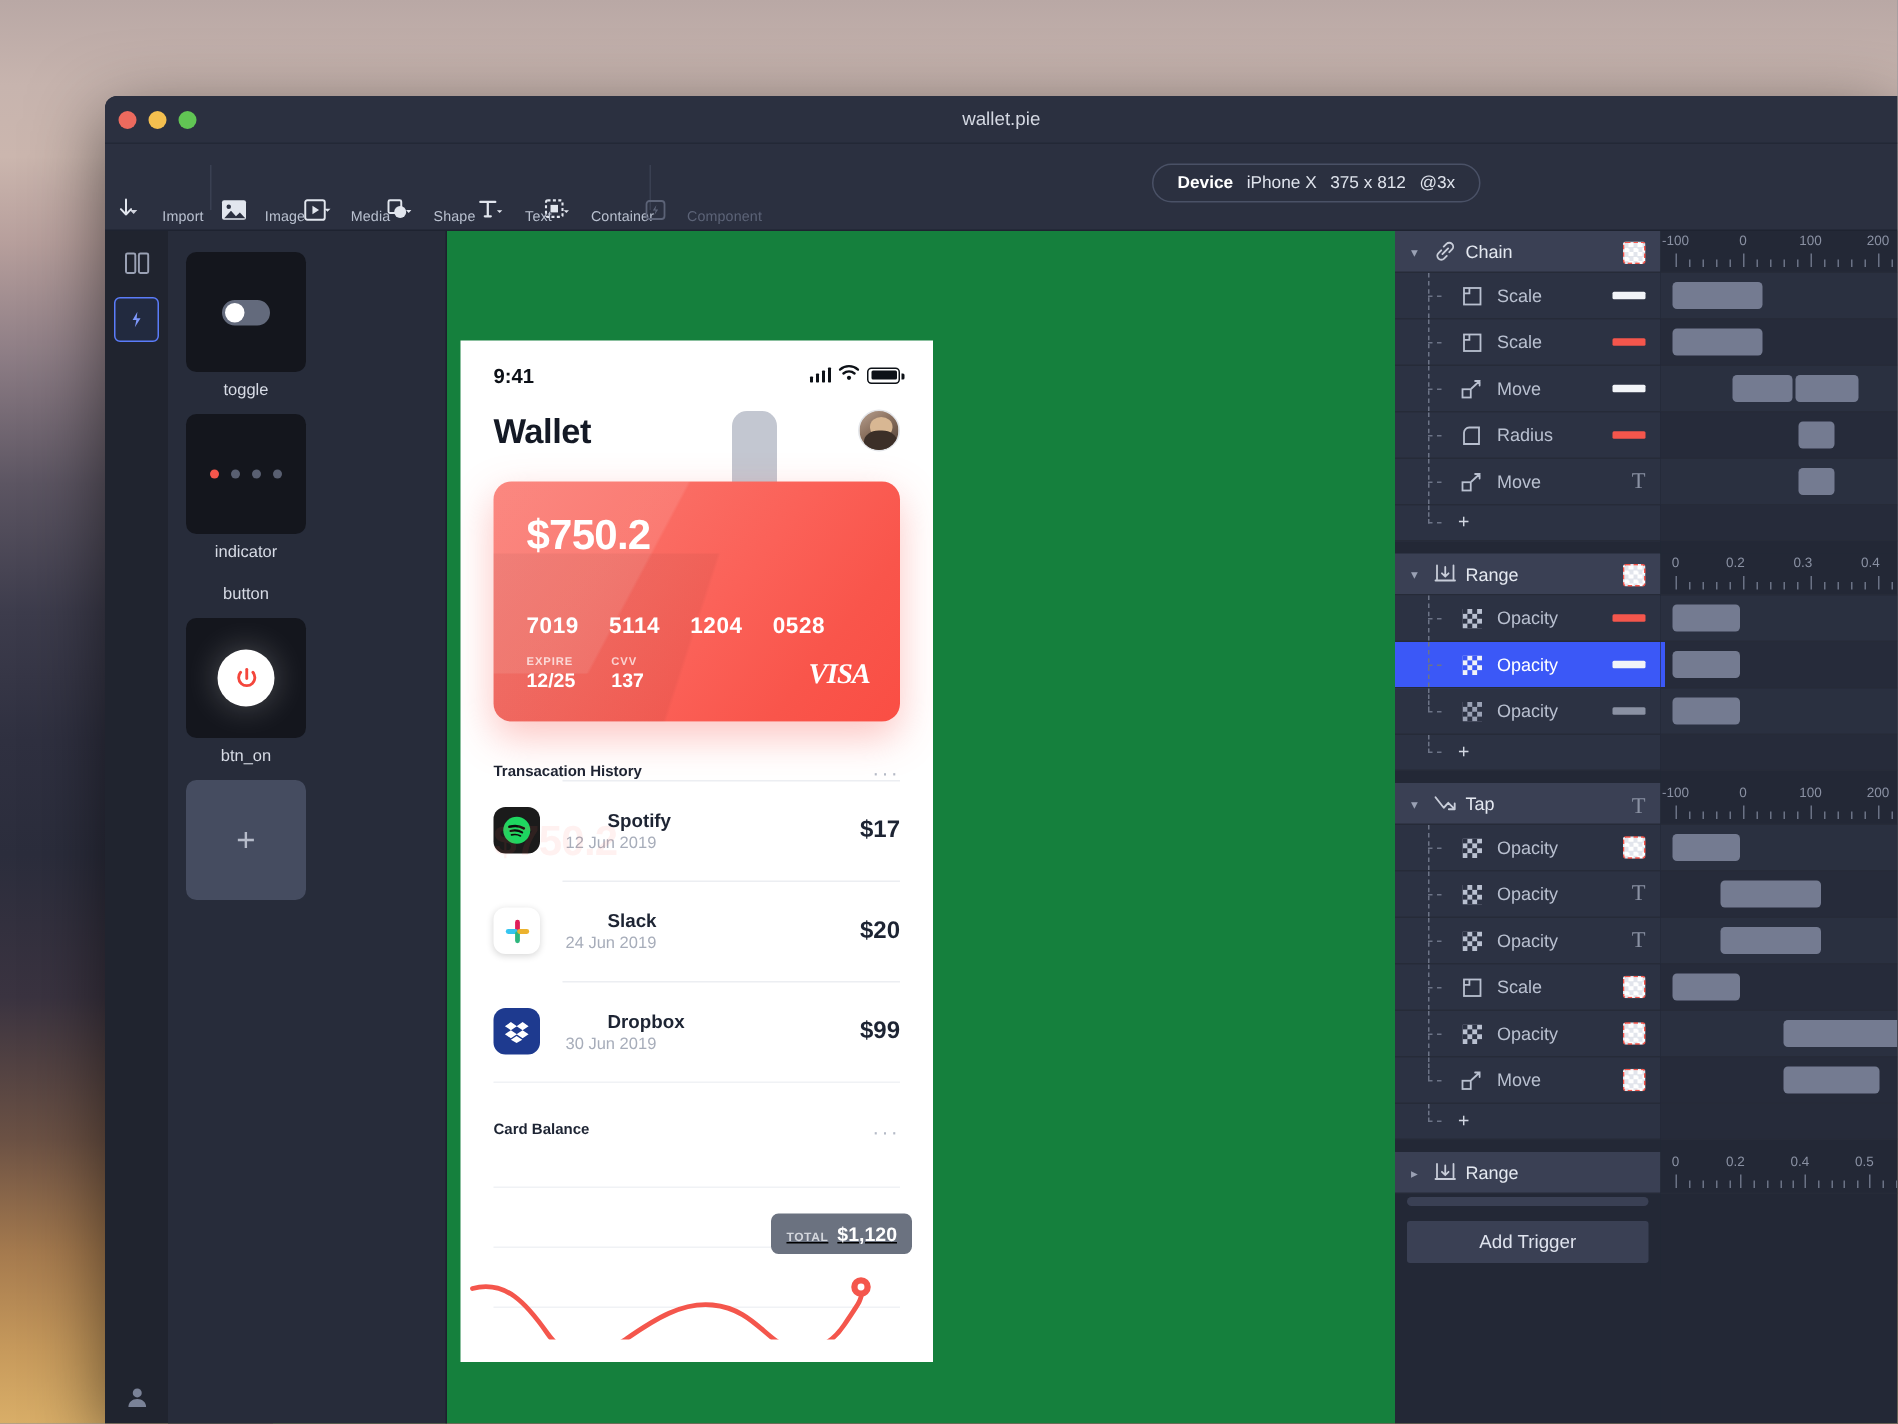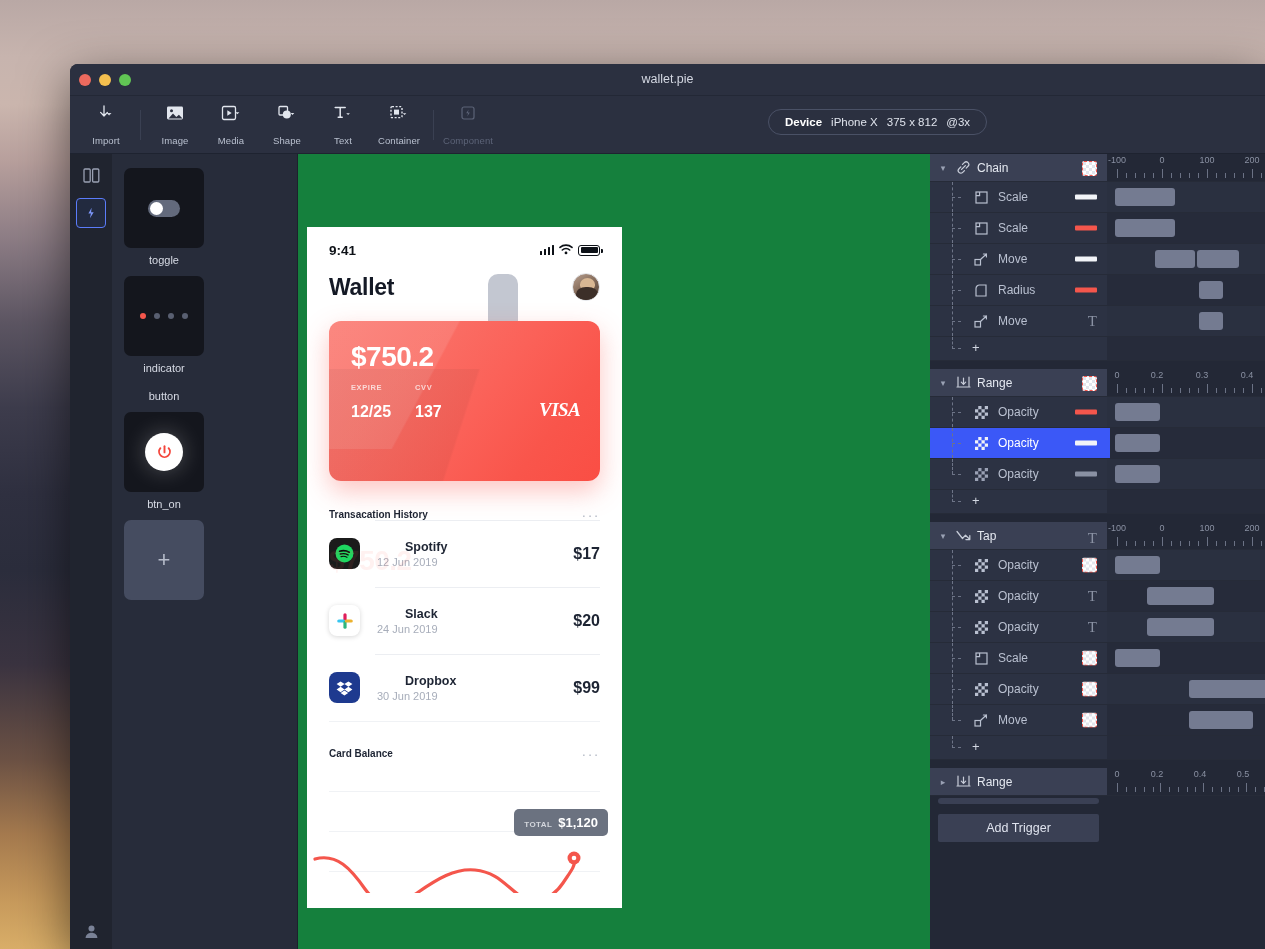--- a/index.html
+++ b/index.html
@@ -39,21 +39,21 @@
     text-align: center; font-size: 12.5px; color: #d4d8e2;
   }
   
   .toolbar {
     height: 58px; flex: 0 0 58px; background: #2b3040;
     display: flex; align-items: center; padding-left: 8px;
     position: relative; border-bottom: 1px solid #1e2330;
   }
   .tool {
     width: 56px; height: 50px;
-    display: flex; flex-direction: column; align-items: center; justify-content: center;
+    display: flex; flex-direction: row; align-items: flex-end; justify-content: center;
     gap: 12px; cursor: default;
   }
   .tool .ic { height: 20px; display: flex; align-items: center; justify-content: center; color: #e2e6ee; }
   .tool .lb { font-size: 9.5px; color: #b9c0cf; letter-spacing: .1px; }
   .tool.disabled .ic, .tool.disabled .lb { color: #5c6377; }
   .tool-sep { width: 1px; height: 30px; background: #3a4052; margin: 0 6px; }
   .device-pill {
     position: absolute; left: 698px; top: 13px;
     height: 25px; padding: 12px 16px; border: 1px solid #4a5166; border-radius: 13px;
     display: flex; align-items: center; gap: 9px;
@@ -163,21 +163,21 @@
     background: linear-gradient(128deg,#fb7a72 0%,#fa6f66 28%,#fb6158 55%,#f9554b 78%,#fa4e44 100%);
     box-shadow: 0 10px 26px rgba(250,90,80,.35); overflow:hidden; z-index: 2;
   }
   .cc-sheen1 { position:absolute; left:-10%; top:-40%; width:130%; height:120%; background:linear-gradient(118deg, rgba(255,255,255,.10) 0 42%, rgba(255,255,255,0) 42.5%); }
   .cc-sheen2 { position:absolute; left:-30%; bottom:-60%; width:160%; height:130%; background:linear-gradient(108deg, rgba(0,0,0,.045) 0 46%, rgba(0,0,0,0) 46.5%); }
   .cc-amount { position:relative; padding: 20px 0 0 22px; font-size: 28px; font-weight: bold; color:#fff; letter-spacing:-.5px; }
   .cc-num { position:relative; display:flex; gap: 20px; padding: 36px 0 0 22px; font-size: 15px; font-weight: bold; color:#fff; letter-spacing:.4px; }
   .cc-foot { position:relative; display:flex; align-items:flex-end; padding: 10px 20px 0 22px; }
   .cc-f { margin-right: 24px; }
   .cc-k { font-size: 7.5px; color: rgba(255,255,255,.72); letter-spacing:.6px; font-weight:bold; }
-  .cc-v { font-size: 16px; color:#fff; font-weight:bold; margin-top:11px; }
+  .cc-v { font-size: 13px; color:#fff; font-weight:bold; margin-top:1px; }
   .cc-visa { margin-left:auto; font-size: 19px; font-weight: bold; font-style: italic; color:#fff; letter-spacing:-.6px; font-family:"Liberation Serif", serif; }
   .ghost {
     position:absolute; left: 22px; top: 318px; font-size: 28px; font-weight:bold;
     color: rgba(250,100,92,.09); z-index: 3; letter-spacing:-.5px; pointer-events:none;
   }
   .sec-head { display:flex; justify-content:space-between; align-items:center; padding: 28px 22px 0 22px; }
   .sec-title { font-size: 10px; font-weight: bold; color:#1d2433; }
   .dots3 { color:#b4bac6; font-size:14px; letter-spacing:1.5px; line-height:8px; }
   .tx { display:flex; align-items:center; padding: 0 22px; height: 67px; position:relative; }
   .tx + .tx::before, .tx::before { content:""; position:absolute; left: 68px; right: 22px; top:0; height:1px; background:#eceef2; }
@@ -187,21 +187,21 @@
   .tx-ic.slack { background:#fff; box-shadow:0 1px 5px rgba(0,0,0,.16); }
   .tx-ic.dropbox { background:#1e3a8f; }
   .tx-txt { margin-left: 17px; }
   .tx-name { font-size: 12.5px; font-weight: bold; color:#1d2433;margin-left:28px; }
   .tx-date { font-size: 11px; color:#a7adba; margin-top:2px; }
   .tx-amt { margin-left:auto; font-size: 16px; font-weight: bold; color:#1d2433; }
   .chart-wrap { position:relative; margin-top: 14px; height: 120px; }
   .grid-l { position:absolute; left:22px; right:22px; height:1px; background:#f0f2f5; }
   .tooltip {
     position:absolute; right: 14px; top: 36px; background:#6b7280; border-radius:5px;
-    padding: 6px 10px; display:flex; align-items:baseline; gap:6px; z-index: 4;
+    padding: 6px 10px; display:flex; align-items:baseline; gap:6px; z-index: 4; text-decoration: underline;
   }
   .tt-k { font-size: 8px; color:#d3d6dc; font-weight:bold; letter-spacing:.4px; }
   .tt-v { font-size: 13px; color:#fff; font-weight:bold; }
   
   .tl-panel { width: 335px; flex: 0 0 335px; background: #232836; display:flex; }
   .tl-left { width: 177px; flex:0 0 177px; background:#232836; }
   .tl-right { flex:1 1 auto; background:#232836; position:relative; overflow:hidden; }
   .trig-head {
     height: 28px; display:flex; align-items:center; background:#3a4054;
     border-bottom:1px solid #262b38; padding-left: 4px; position:relative;
@@ -470,20 +470,26 @@
 
         <div class="ph-head">
           <div class="ph-title">Wallet</div>
           <div class="avatar"></div>
         </div>
 
         <div class="credit-card">
           <div class="cc-sheen1"></div>
           <div class="cc-sheen2"></div>
           <div class="cc-amount">$750.2</div>
+          <div class="cc-num">
+            <span>7019</span>
+            <span>5114</span>
+            <span>1204</span>
+            <span>0528</span>
+          </div>
           <div class="cc-foot">
             <div class="cc-f">
               <div class="cc-k">EXPIRE</div>
               <div class="cc-v">12/25</div>
             </div>
             <div class="cc-f">
               <div class="cc-k">CVV</div>
               <div class="cc-v">137</div>
             </div>
             <div class="cc-visa">VISA</div>

